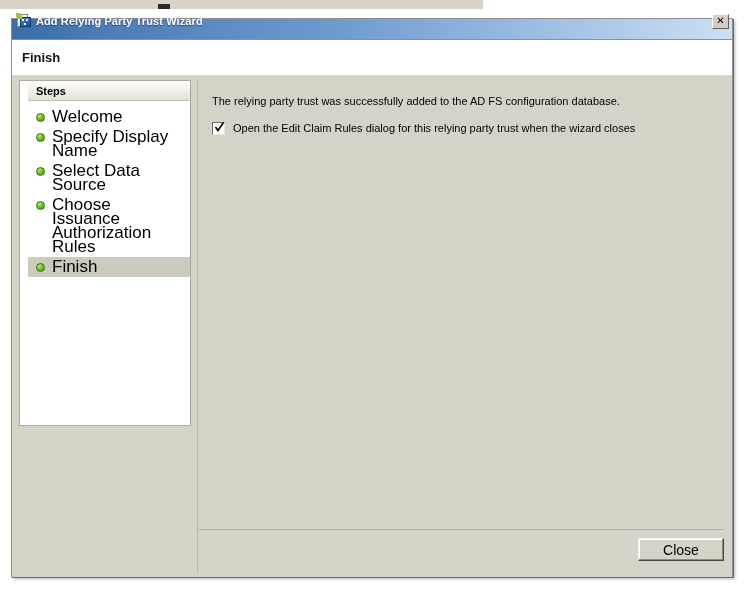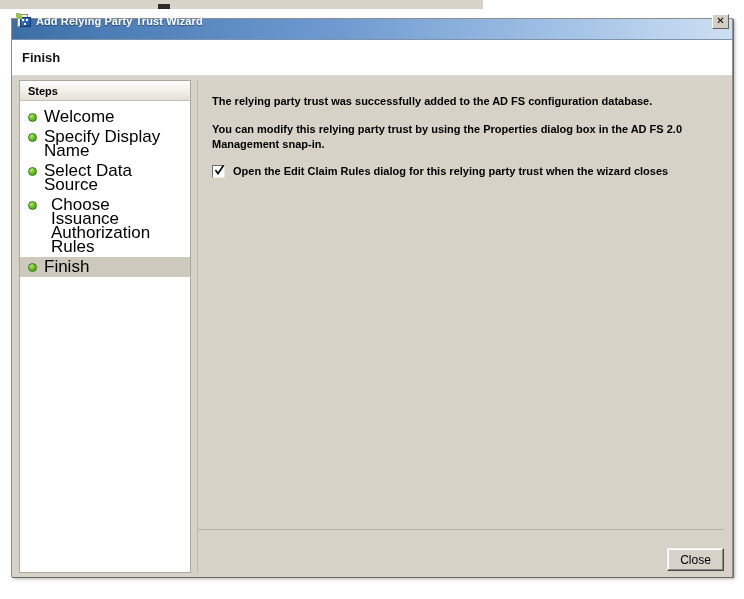--- a/index.html
+++ b/index.html
@@ -153,24 +153,25 @@
     height: 501px;
     background: #d6d2c7;
   }
 
   
   .steps-panel {
     position: absolute;
     left: 7px;
     top: 4px;
     width: 172px;
-    height: 493px;
+    height: 346px;
     background: #ffffff;
     border: 1px solid #a9a9a0;
     box-sizing: border-box;
+    padding-left: 8px;
   }
   .steps-header {
     height: 20px;
     background: linear-gradient(to bottom, #fdfdfd 0%, #f1efe9 55%, #e3e0d6 100%);
     border-bottom: 1px solid #c4c1b6;
     display: flex;
     align-items: center;
     padding-left: 8px;
     box-sizing: border-box;
     font-size: 11px;
@@ -219,21 +220,20 @@
     box-sizing: border-box;
   }
   .content-inner {
     position: absolute;
     left: 0;
     top: 0;
     right: 0;
     bottom: 44px;
     padding: 14px 14px 0 14px;
     box-sizing: border-box;
-    font-weight: bold;
   }
   .para {
     font-size: 11px;
     color: #000000;
     line-height: 15px;
     margin: 0 0 13px 0;
     max-width: 486px;
   }
   .check-row {
     display: flex;
@@ -282,31 +282,31 @@
     position: absolute;
     left: 0;
     right: 0;
     top: -1px;
     height: 1px;
     background: #b5b1a6;
   }
   .btn {
     position: absolute;
     right: 0px;
-    top: 18px;
-    width: 57px;
+    top: 8px;
+    width: 86px;
     height: 23px;
     background: #d6d2c7;
     border-top: 1px solid #f4f2ed;
     border-left: 1px solid #f4f2ed;
     border-right: 1px solid #4a4a44;
     border-bottom: 1px solid #4a4a44;
     box-shadow: inset -1px -1px 0 #8c8880, inset 1px 1px 0 #ffffff;
     box-sizing: border-box;
-    font-size: 12px;
+    font-size: 14px;
     font-family: "Liberation Sans", sans-serif;
     color: #000000;
     display: flex;
     align-items: center;
     justify-content: center;
     cursor: pointer;
   }
 </style>
 </head>
 <body>
@@ -350,36 +350,35 @@
           <span class="step-label">Specify Display Name</span>
         </div>
 
         <div class="step-item">
           <span class="step-bullet"></span>
           <span class="step-label">Select Data Source</span>
         </div>
 
         <div class="step-item">
           <span class="step-bullet"></span>
-          <span class="step-label" style="max-width:130px;display:inline-block;margin-left:7px;">Choose Issuance Authorization Rules</span>
+          <span class="step-label" style="max-width:130px;display:inline-block;">Choose Issuance Authorization Rules</span>
         </div>
 
 
         <div class="step-item current">
           <span class="step-bullet"></span>
           <span class="step-label">Finish</span>
         </div>
 
       </div>
     </div>
 
     <div class="content-pane">
       <div class="content-inner">
         <p class="para">The relying party trust was successfully added to the AD FS configuration database.</p>
-        <p class="para">You can modify this relying party trust by using the Properties dialog box in the AD FS 2.0 Management snap-in.</p>
 
         <div class="check-row">
           <span class="checkbox">
             <svg class="tick" viewBox="0 0 9 11">
               <path d="M0.5 5 L3 8.5 L8.5 0.5" fill="none" stroke="#000000" stroke-width="1.6"></path>
             </svg>
           </span>
           <span class="check-label">Open the Edit Claim Rules dialog for this relying party trust when the wizard closes</span>
         </div>
       </div>

